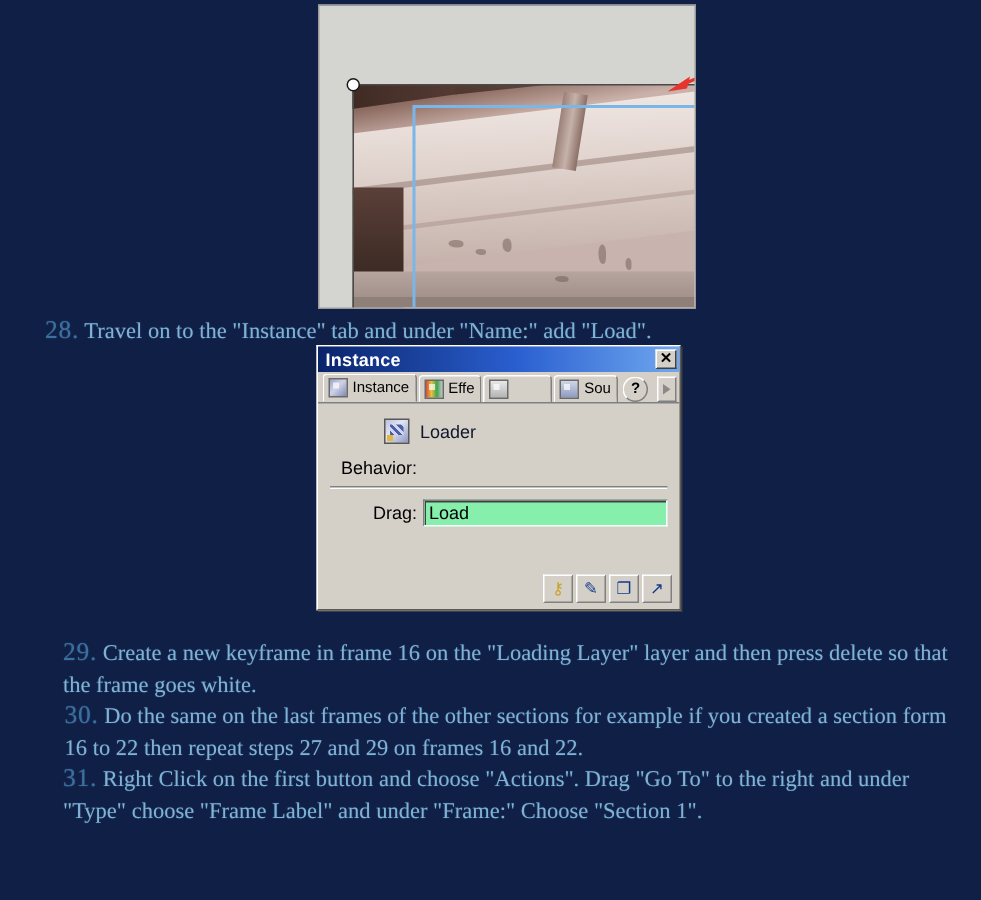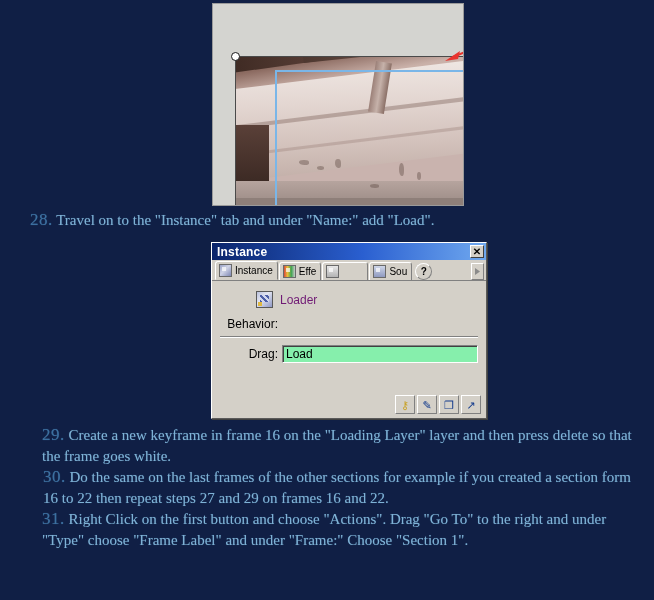--- a/index.html
+++ b/index.html
@@ -144,22 +144,22 @@
     top: 27px;
     width: 70px;
     height: 33px;
     pointer-events: none;
   }
 
   
   #instance-dialog {
     position: absolute;
     left: 211px;
-    top: 242px;
-    width: 276px;
+    top: 230px;
+    width: 243px;
     height: 177px;
     background: #d4d0c8;
     border: 1px solid #ffffff;
     border-right-color: #5a5a5a;
     border-bottom-color: #5a5a5a;
     box-sizing: border-box;
     font-family: "Liberation Sans", sans-serif;
     box-shadow: 1px 1px 0 #404040;
   }
   #dlg-titlebar {
@@ -303,21 +303,21 @@
     position: absolute;
     left: 3px; top: 3px; width: 9px; height: 7px;
     background: repeating-linear-gradient(45deg, #4d5fa8 0 2px, #cfd6ef 2px 4px);
   }
   #symbol-icon::after {
     content: "";
     position: absolute;
     left: 1px; bottom: 1px; width: 4px; height: 4px;
     background: #e0b840;
   }
-  #symbol-name { font-size: 12px; color: #701a75; text-align: right; }
+  #symbol-name { font-size: 12px; color: #0f172a; text-align: right; }
 
   .field-row {
     display: flex;
     align-items: center;
     margin-bottom: 5px;
   }
   .field-label {
     font-size: 12px;
     color: #000;
     text-align: right;

